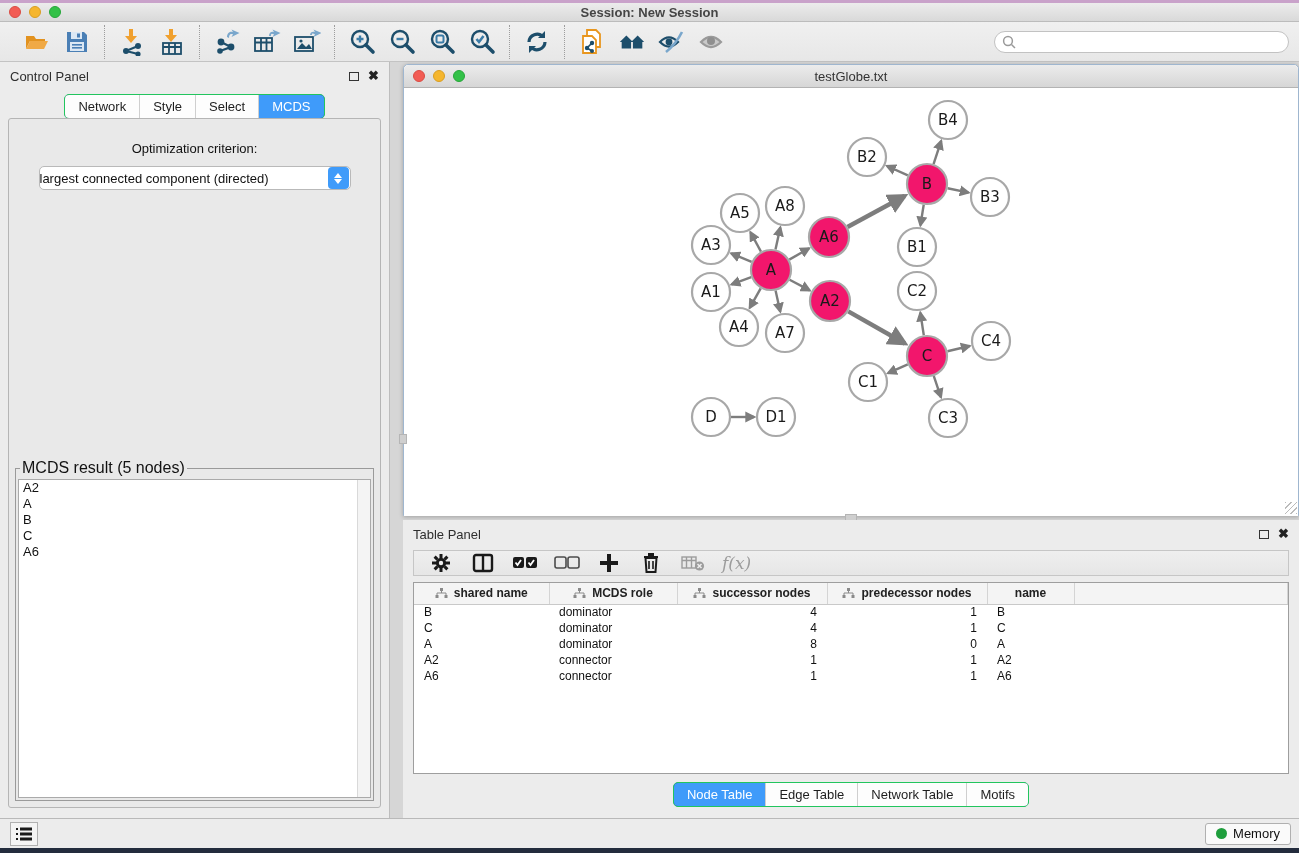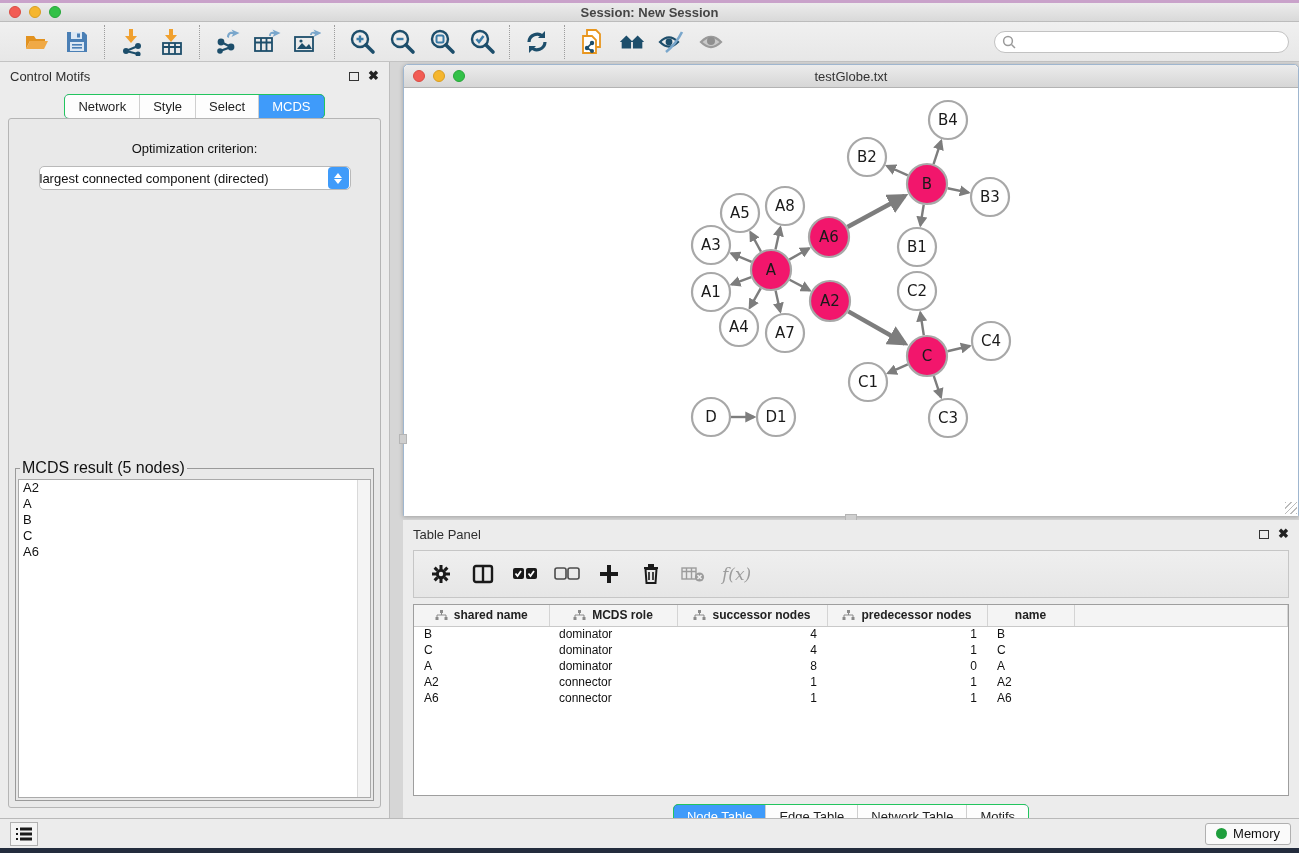--- a/index.html
+++ b/index.html
@@ -83,21 +83,21 @@
   .nw-canvas { position:relative; width:100%; height:428px; background:#fff; overflow:hidden; }
   .resize-corner { position:absolute; right:1px; bottom:1px; width:12px; height:12px;
     background:
      linear-gradient(135deg, transparent 50%, transparent 50%),
      repeating-linear-gradient(135deg,#bbb 0 1px,transparent 1px 4px); }
   .splitter-nub-v { position:absolute; left:399px; top:434px; width:8px; height:10px; background:#cfcfcf; border:1px solid #b5b5b5; }
   .splitter-nub-h { position:absolute; left:845px; top:514px; width:12px; height:7px; background:#cfcfcf; border:1px solid #b5b5b5; }
 
   
   .table-panel { position:absolute; left:403px; top:520px; width:896px; height:298px; background:#ececec; }
-  .tp-toolbar { margin:2px 10px 0 10px; height:48px; background:linear-gradient(#efefef,#e6e6e6);
+  .tp-toolbar { margin:2px 10px 0 10px; height:26px; background:linear-gradient(#efefef,#e6e6e6);
     border:1px solid #c6c6c6; display:flex; align-items:center; gap:16px; padding-left:14px; }
   .tp-toolbar .tbtn { width:26px; height:26px; }
   .fx-label { font-family:"DejaVu Serif", serif; font-style:italic; font-size:17px; color:#9c9c9c; }
   .tablewrap { margin:6px 10px 0 10px; height:192px; background:#fff; border:1px solid #9e9e9e; overflow:hidden; position:relative; }
   table.datatable { border-collapse:collapse; table-layout:fixed; width:100%; }
   table.datatable th { background:#f4f4f4; border-right:1px solid #d4d4d4; border-bottom:1px solid #c9c9c9;
     font-size:12px; font-weight:bold; color:#222; height:21px; text-align:center; position:relative; }
   table.datatable th .hdr-inner { display:flex; align-items:center; justify-content:center; gap:6px; }
   table.datatable td { font-size:12px; color:#111; height:16px; padding:0 10px; white-space:nowrap; }
   td.num { text-align:right; }
@@ -282,21 +282,21 @@
           <path d="M9.5 9.5 L13 13" stroke="#9a9a9a" stroke-width="1.5"></path>
         </svg>
       <input class="searchbox" type="text" placeholder="" style="">
     </div>
   </div>
 
   <div class="main-bg"></div>
 
   <div class="control-panel">
     <div class="panel-head">
-      <span class="ptitle">Control Motifs</span>
+      <span class="ptitle">Control Panel</span>
       <span class="pbtns">
         <span class="float-glyph"></span>
         <span class="close-glyph">✖</span>
       </span>
     </div>
     <div class="seg">
       <div class="seg-inner" id="cp-tabs">
           <div class="seg-item">Network</div>
           <div class="seg-item">Style</div>
           <div class="seg-item">Select</div>

